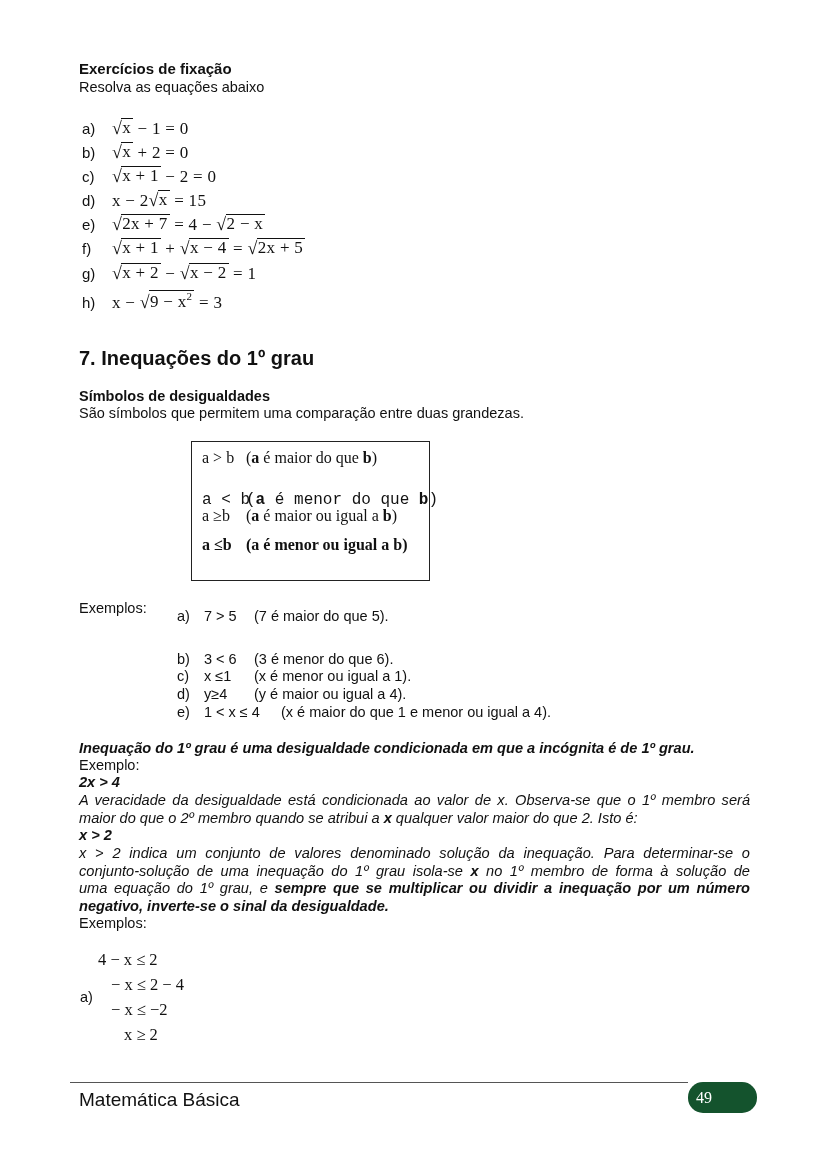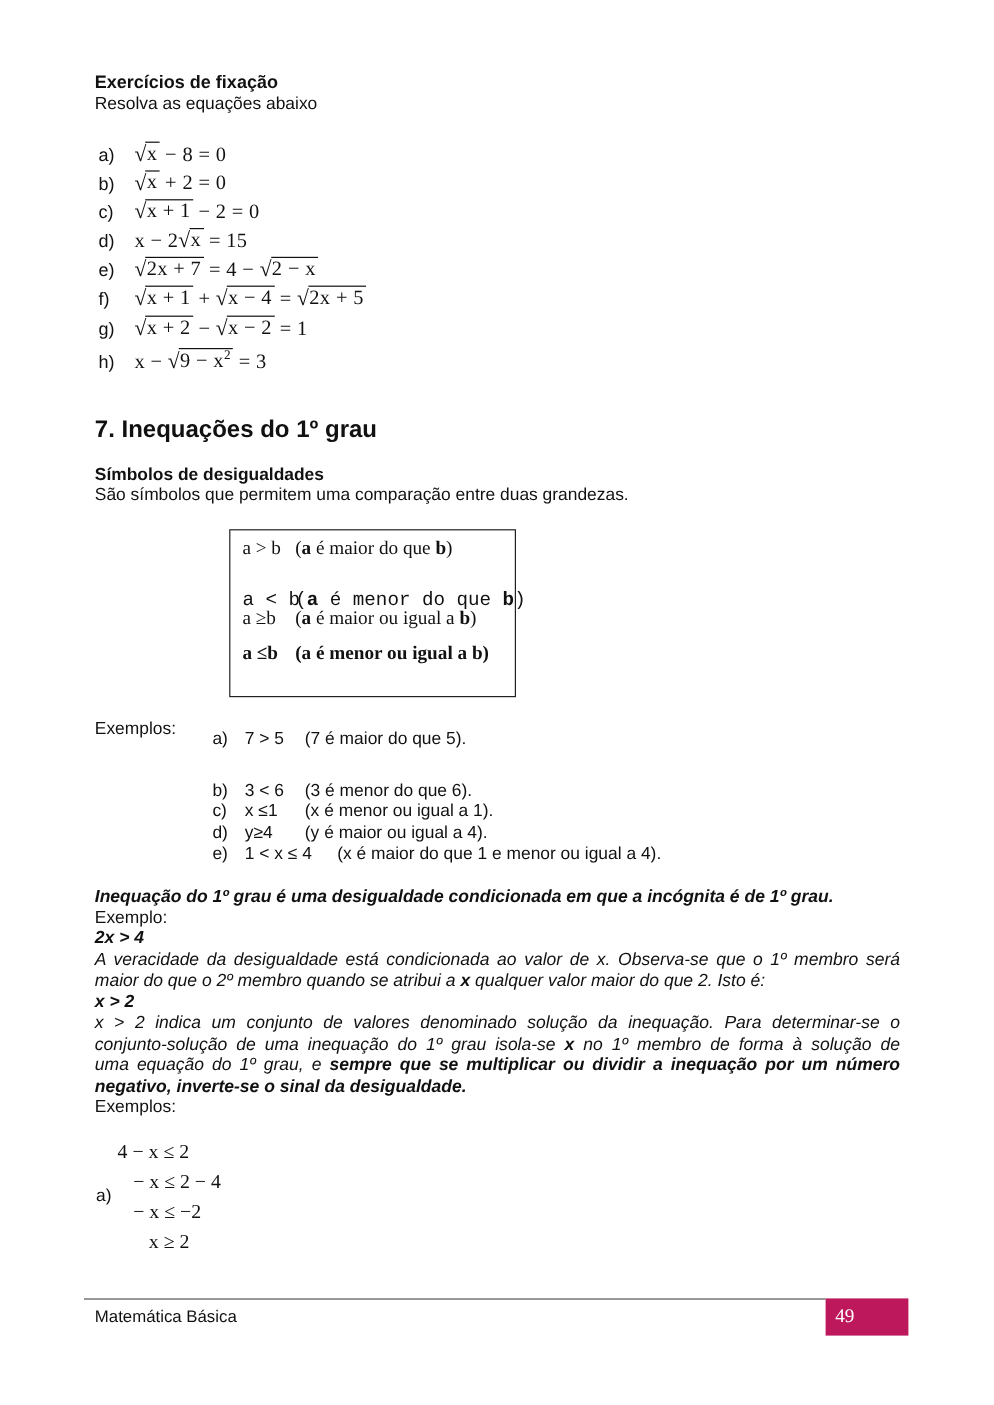--- a/index.html
+++ b/index.html
@@ -29,38 +29,38 @@
     .ex2-row .lbl { display: inline-block; width: 27px; }
     .ex2-row .expr { display: inline-block; }
 
     .cond { font-family: "Liberation Sans", sans-serif; font-size: 14.6px; font-style: italic; }
     .just { position: absolute; left: 79px; width: 671px; text-align: justify; text-align-last: justify; font-style: italic; font-size: 14.6px; white-space: nowrap; }
     .center-f { position: absolute; left: 79px; width: 671px; text-align: left; font-weight: bold; font-style: italic; font-size: 14.6px; }
 
     .step { position: absolute; font-family: "Liberation Serif", serif; font-size: 16.5px; white-space: nowrap; }
 
     .footer-line { position: absolute; left: 70px; top: 1082px; width: 618px; height: 1px; background: #555; }
-    .footer-text { position: absolute; left: 79px; top: 1089px; font-size: 14px; }
+    .footer-text { position: absolute; left: 79px; top: 1089px; font-size: 19px; }
     .page-box { position: absolute; left: 688px; top: 1082px; width: 69px; height: 31px; background: #943634; color: #fff; font-family: "Liberation Serif", serif; font-size: 16px; padding: 7px 0 0 8px; }
   </style>
 </head>
 <body>
 
 <div class="abs h-bold" style="left:79px; top:60px;">Exercícios de fixação</div>
 <div class="abs body-txt" style="left:79px; top:79px;">Resolva as equações abaixo</div>
 
 <div>
 
   <div class="ex-row" style="top:118px;">
     <span class="ex-label">a)</span>
     <span class="ex-math">
       <span class="rad">
           <span class="rad-sign">√</span>
           <span class="rad-body">x</span>
-        </span><span> − 8 = 0</span>
+        </span><span> − 1 = 0</span>
     </span>
   </div>
 
   <div class="ex-row" style="top:142px;">
     <span class="ex-label">b)</span>
     <span class="ex-math">
       <span class="rad">
           <span class="rad-sign">√</span>
           <span class="rad-body">x</span>
         </span><span> + 2 = 0</span>
@@ -186,13 +186,13 @@
 <div>
   <div class="abs body-txt" style="left:80px; top:989px;">a)</div>
   <div class="step" style="left:98px; top:950px;">4 − x ≤ 2</div>
   <div class="step" style="left:111px; top:975px;">− x ≤ 2 − 4</div>
   <div class="step" style="left:111px; top:1000px;">− x ≤ −2</div>
   <div class="step" style="left:124px; top:1025px;">x ≥ 2</div>
 </div>
 
 <div class="footer-line"></div>
 <div class="footer-text">Matemática Básica</div>
-<div class="page-box" style="background: #be185d;">49</div>
+<div class="page-box" style="background: #14532d; border-radius: 15px;">49</div>
 
 </body></html>

